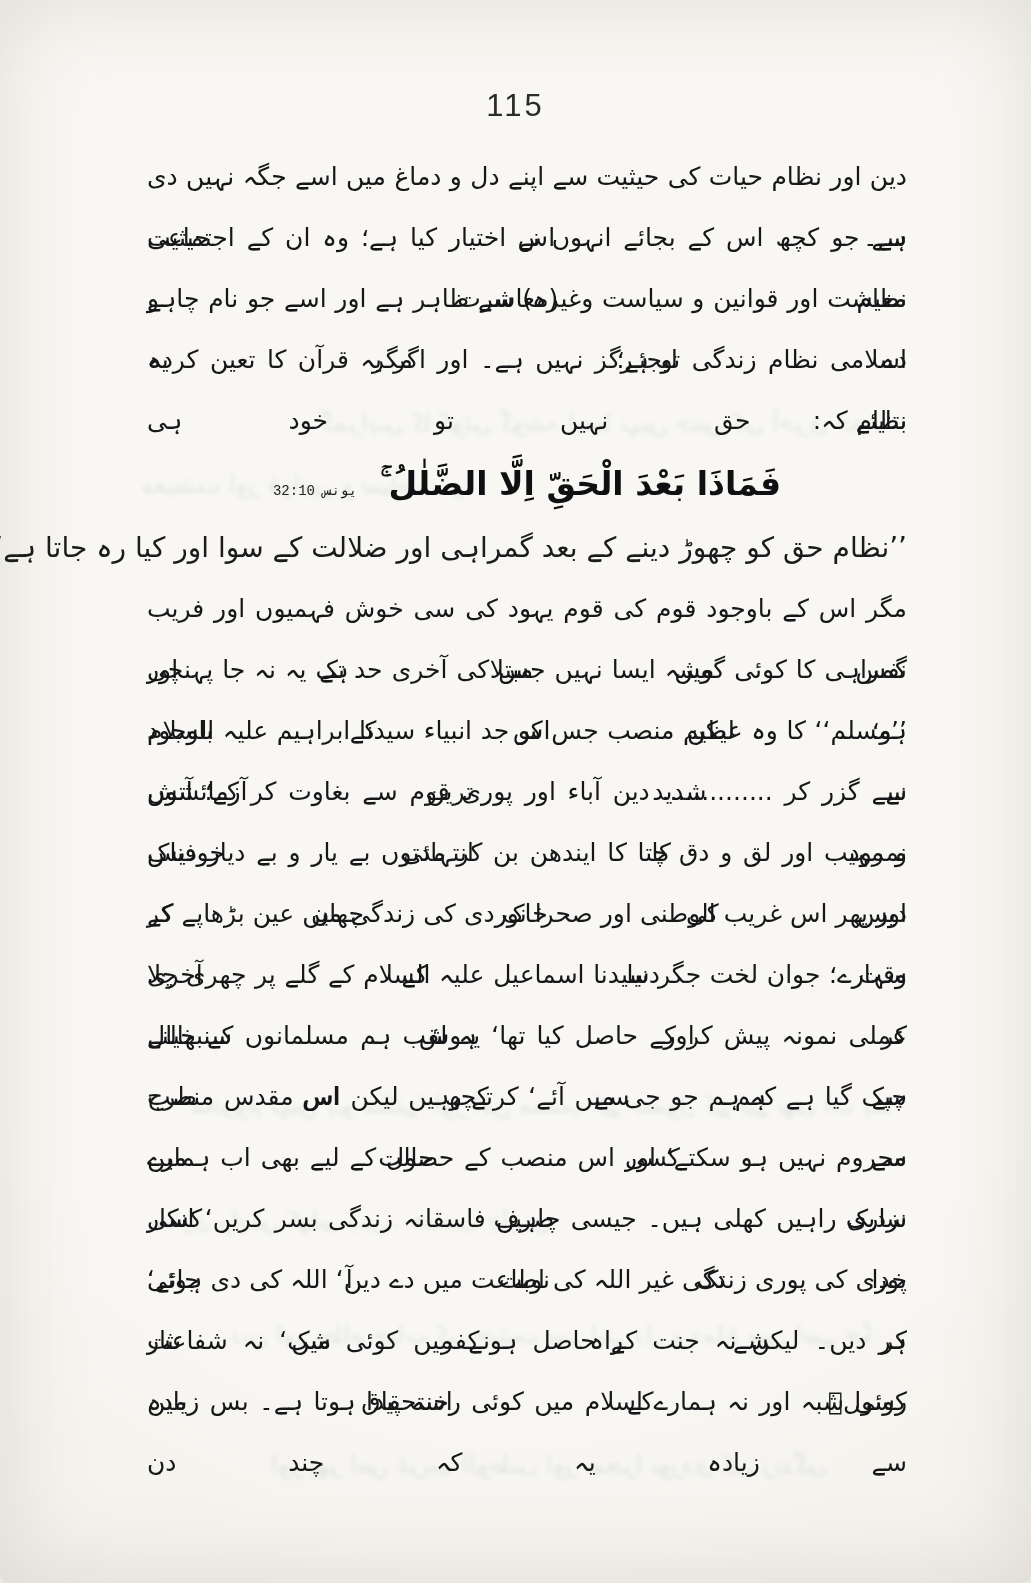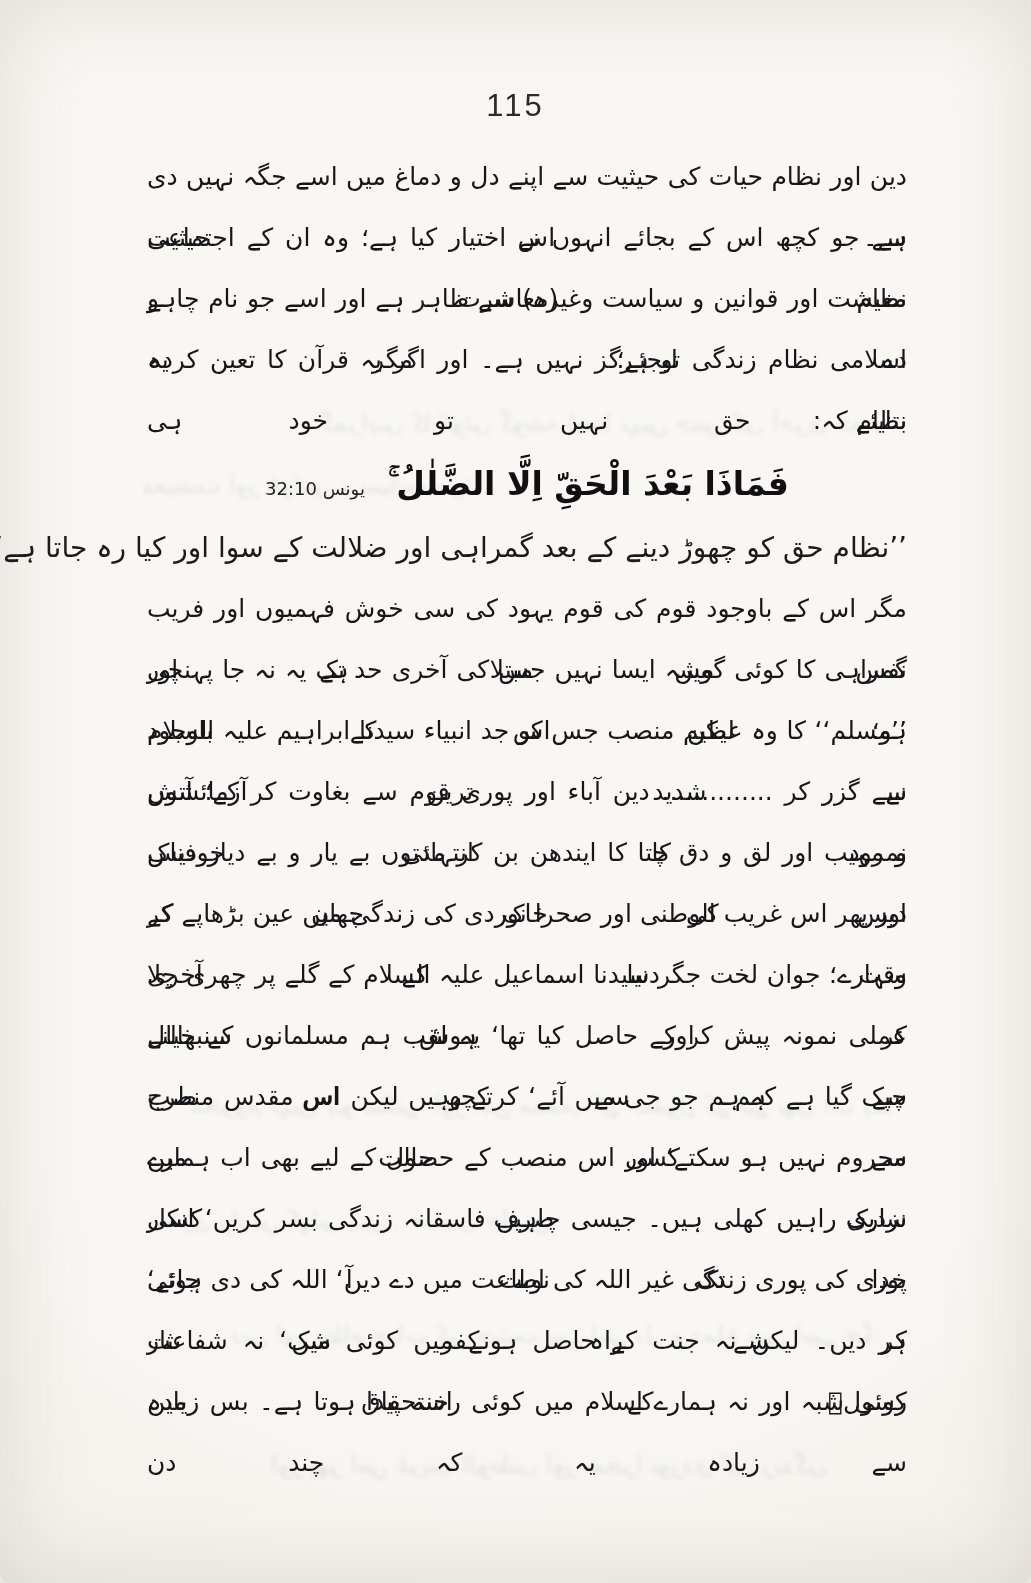--- a/index.html
+++ b/index.html
@@ -47,23 +47,24 @@
     height:66px; line-height:66px;
     text-align:center; text-align-last:center;
     white-space:nowrap;
   }
   .quran-arabic {
     font-weight:bold;
     font-size:33px;
     color:#101012;
   }
   .quran-ref {
-    font-size:18px;
+    font-size:14px;
     color:#222;
     margin-right:18px;
+    font-family:Liberation Mono, monospace;
   }
   .translation-line {
     font-size:28px;
     height:61px; line-height:61px;
     text-align:right; text-align-last:center;
     white-space:nowrap;
   }
   .inline-ar {
     font-weight:bold;
     font-size:27px;

